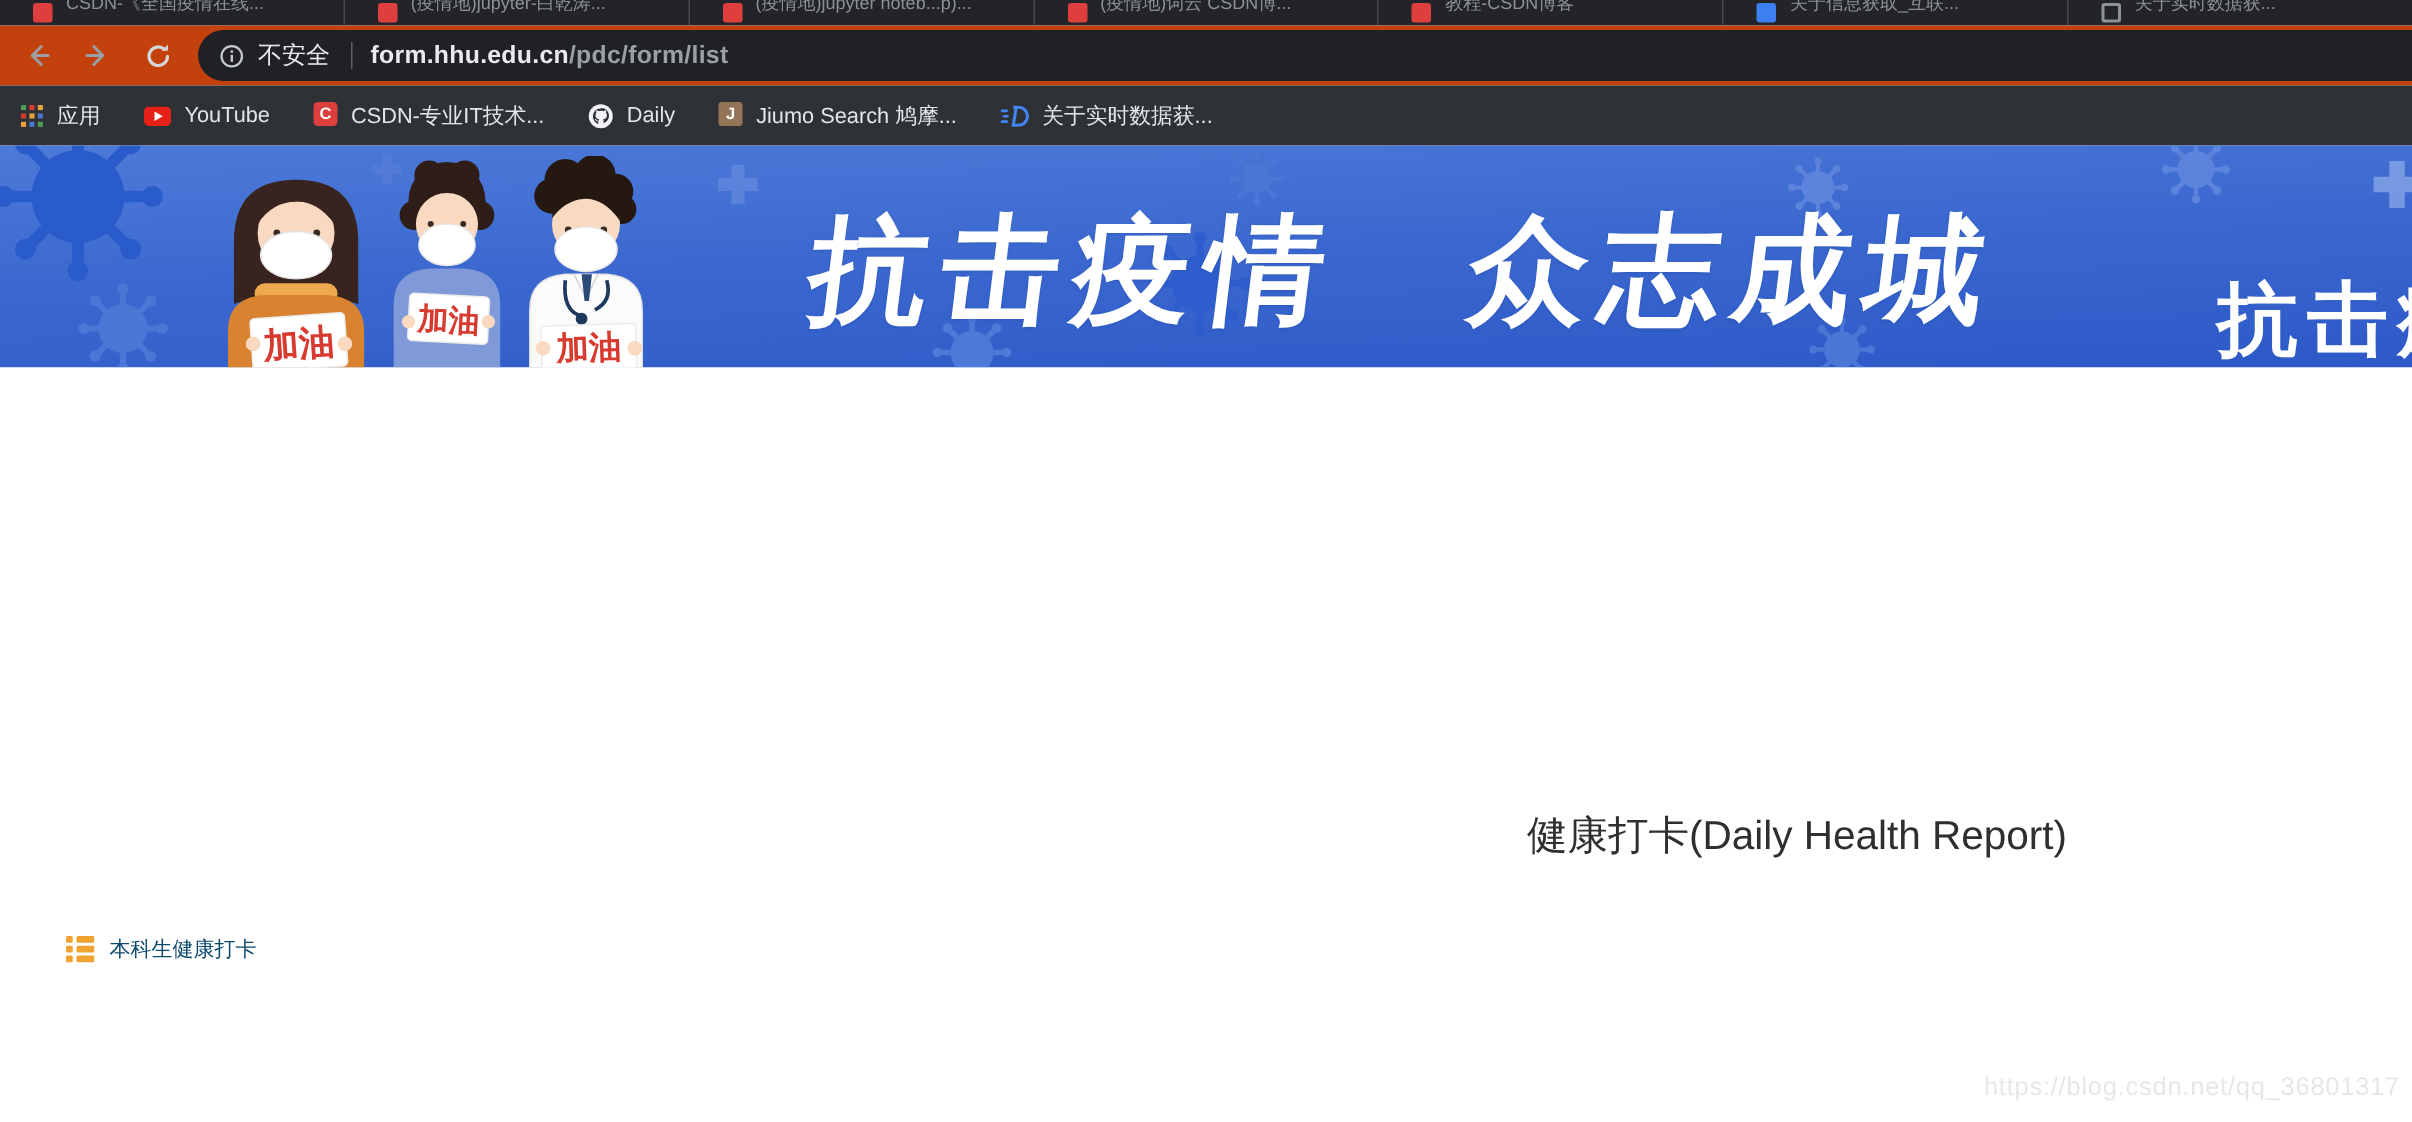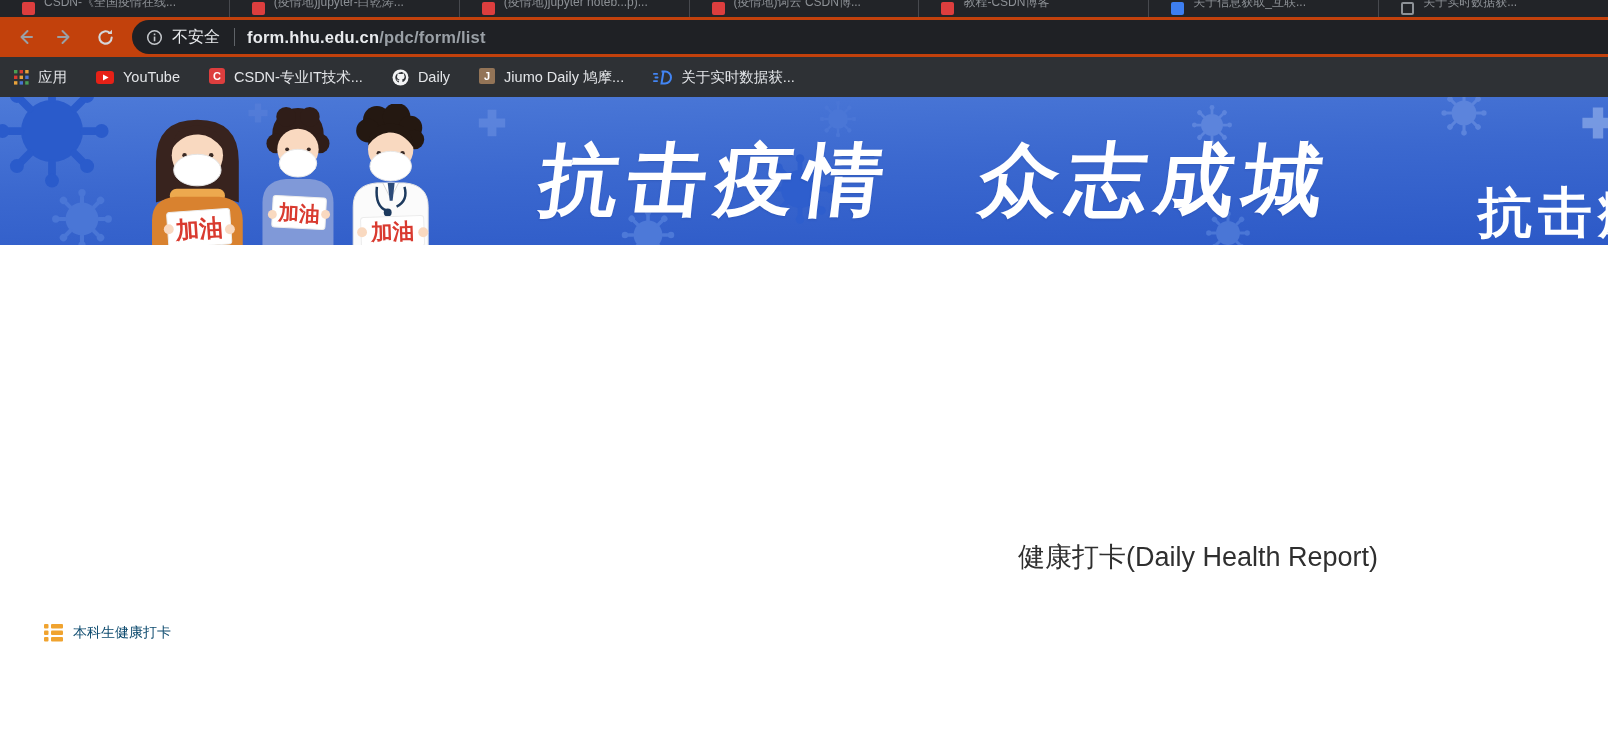--- a/index.html
+++ b/index.html
@@ -160,21 +160,21 @@
         <path d="M8.5 3.4 c-2.9 0 -5.2 2.3 -5.2 5.2 c0 2.3 1.5 4.2 3.6 4.9 v-1.6 c-1.2 .3 -1.6 -.5 -1.6 -.5 c-.3 -.6 -.6 -.8 -.6 -.8 c-.5 -.4 0 -.4 0 -.4 c.6 0 .9 .6 .9 .6 c.5 .9 1.3 .6 1.6 .5 c0 -.4 .2 -.6 .4 -.8 c-1.3 -.2 -2.6 -.7 -2.6 -2.9 c0 -.6 .2 -1.1 .6 -1.5 c-.1 -.2 -.3 -.8 .1 -1.6 c0 0 .5 -.2 1.6 .6 c.5 -.1 1 -.2 1.5 -.2 s1 .1 1.5 .2 c1.1 -.8 1.6 -.6 1.6 -.6 c.4 .8 .2 1.4 .1 1.6 c.4 .4 .6 .9 .6 1.5 c0 2.2 -1.3 2.7 -2.6 2.9 c.2 .2 .4 .5 .4 1 v1.6 c2.1 -.7 3.6 -2.6 3.6 -4.9 c0 -2.9 -2.3 -5.2 -5.2 -5.2 z" fill="#2e3135"></path>
       </svg>
     </span>
     <span class="lbl">Daily</span>
   </div>
 
   <div class="bm">
     <span class="ic ic-jiumo">
         <span>J</span>
       </span>
-    <span class="lbl">Jiumo Daily 鸠摩...</span>
+    <span class="lbl">Jiumo Search 鸠摩...</span>
   </div>
 
   <div class="bm">
     <span class="ic">
       <svg width="19" height="15" viewBox="0 0 19 15">
         <rect x="0" y="3" width="5" height="1.8" rx=".9" fill="#4285f4"></rect>
         <rect x="1.5" y="6.6" width="4" height="1.8" rx=".9" fill="#4285f4"></rect>
         <rect x="0" y="10.2" width="5" height="1.8" rx=".9" fill="#4285f4"></rect>
         <path d="M8.5 1.5 h3.5 a6 6 0 0 1 0 12 h-3.5 l2 -12 z" fill="none" stroke="#4285f4" stroke-width="2"></path>
       </svg>
@@ -288,13 +288,14 @@
       <rect x="0" y="1" width="4.5" height="4.5" rx="1" fill="#f0a32f"></rect>
         <rect x="7" y="1" width="12" height="4.5" rx="1" fill="#f0a32f"></rect>
       <rect x="0" y="7.5" width="4.5" height="4.5" rx="1" fill="#f0a32f"></rect>
         <rect x="7" y="7.5" width="12" height="4.5" rx="1" fill="#f0a32f"></rect>
       <rect x="0" y="14" width="4.5" height="4.5" rx="1" fill="#f0a32f"></rect>
         <rect x="7" y="14" width="12" height="4.5" rx="1" fill="#f0a32f"></rect>
     </svg>
     <span class="lbl">本科生健康打卡</span>
   </div>
 
+  <div class="watermark">https://blog.csdn.net/qq_36801317</div>
 </div>
 
 </body></html>

